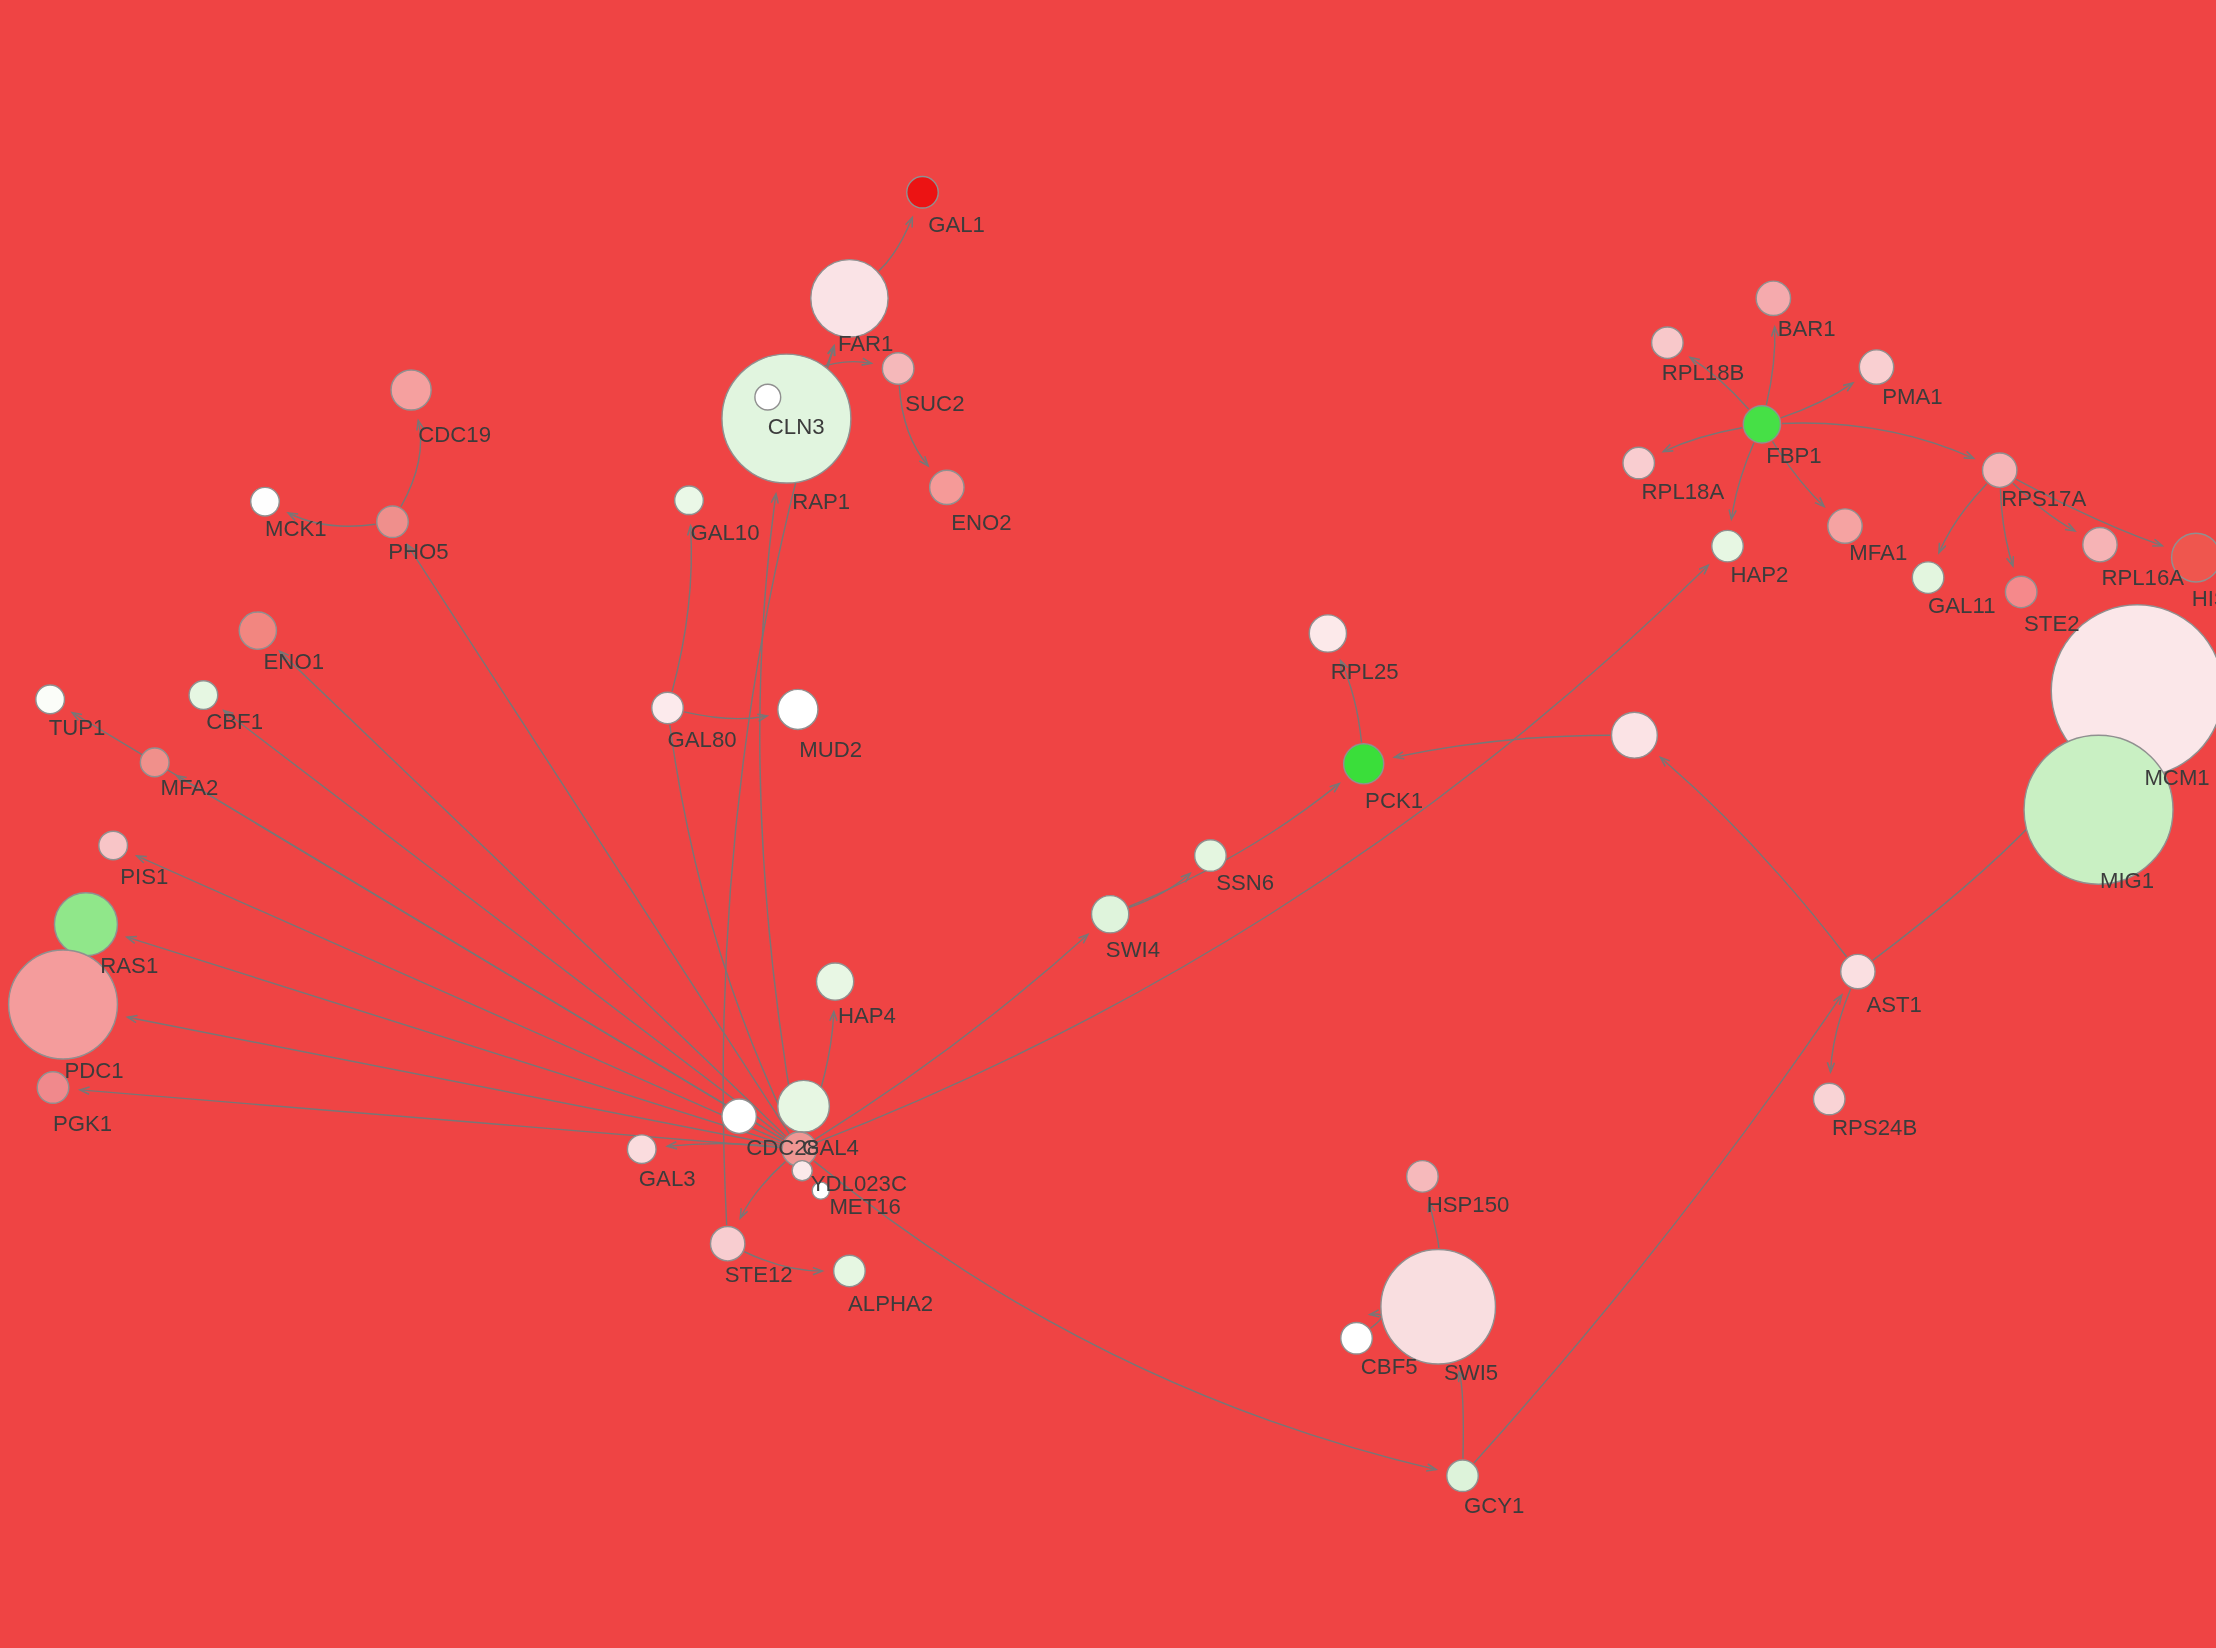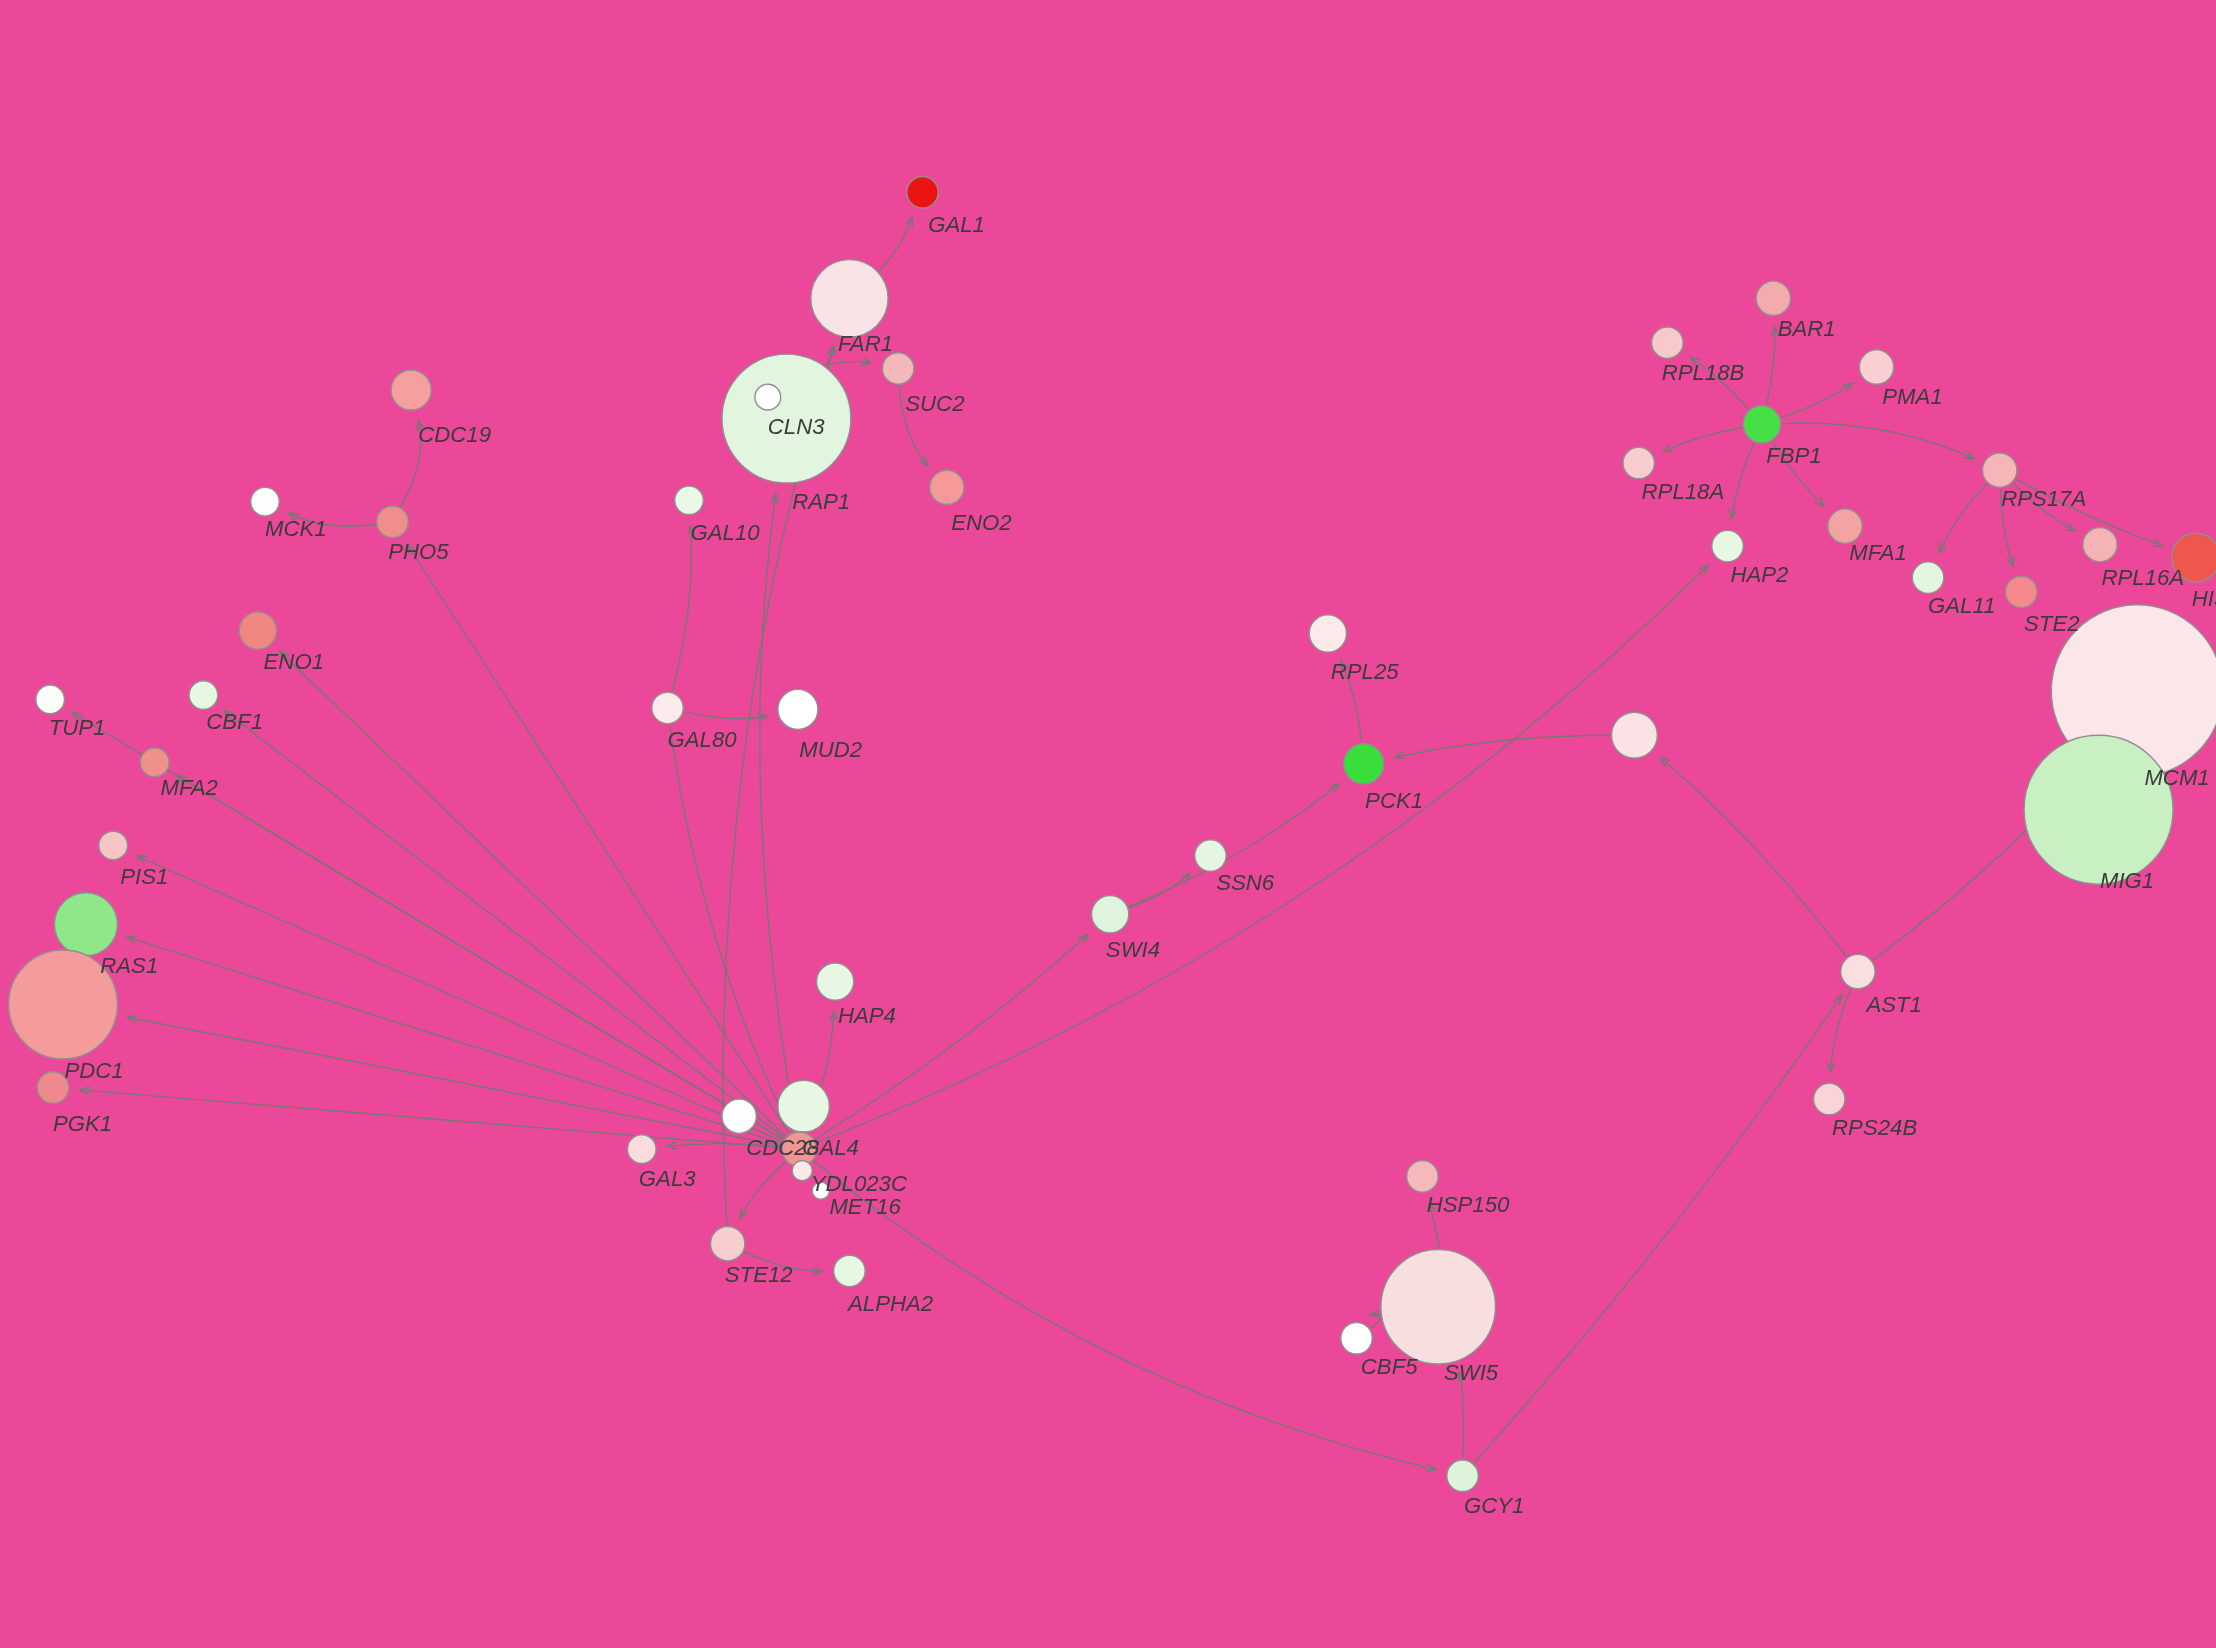--- a/index.html
+++ b/index.html
@@ -1,23 +1,22 @@
 <!DOCTYPE html>
 <html style="font-size:12.4px"><head>
 <meta charset="utf-8">
 <style>
   html,body{margin:0;padding:0;background:#ffffff;}
   .canvas{
     position:relative;
     width:2216px;
     height:1648px;
-    background:#ec4899;
+    background:#ef4444;
     overflow:hidden;
     font-family:"Liberation Sans", sans-serif;
-    font-style:italic;
   }
   svg{display:block;}
   .node-circle{stroke-width:1px;}
   .node-label{
     font-family:"Liberation Sans", sans-serif;
     font-size:15.5px;
     fill:#3c3c3c;
   }
   .edge-path{fill:none;stroke-width:1px;}
 </style>

